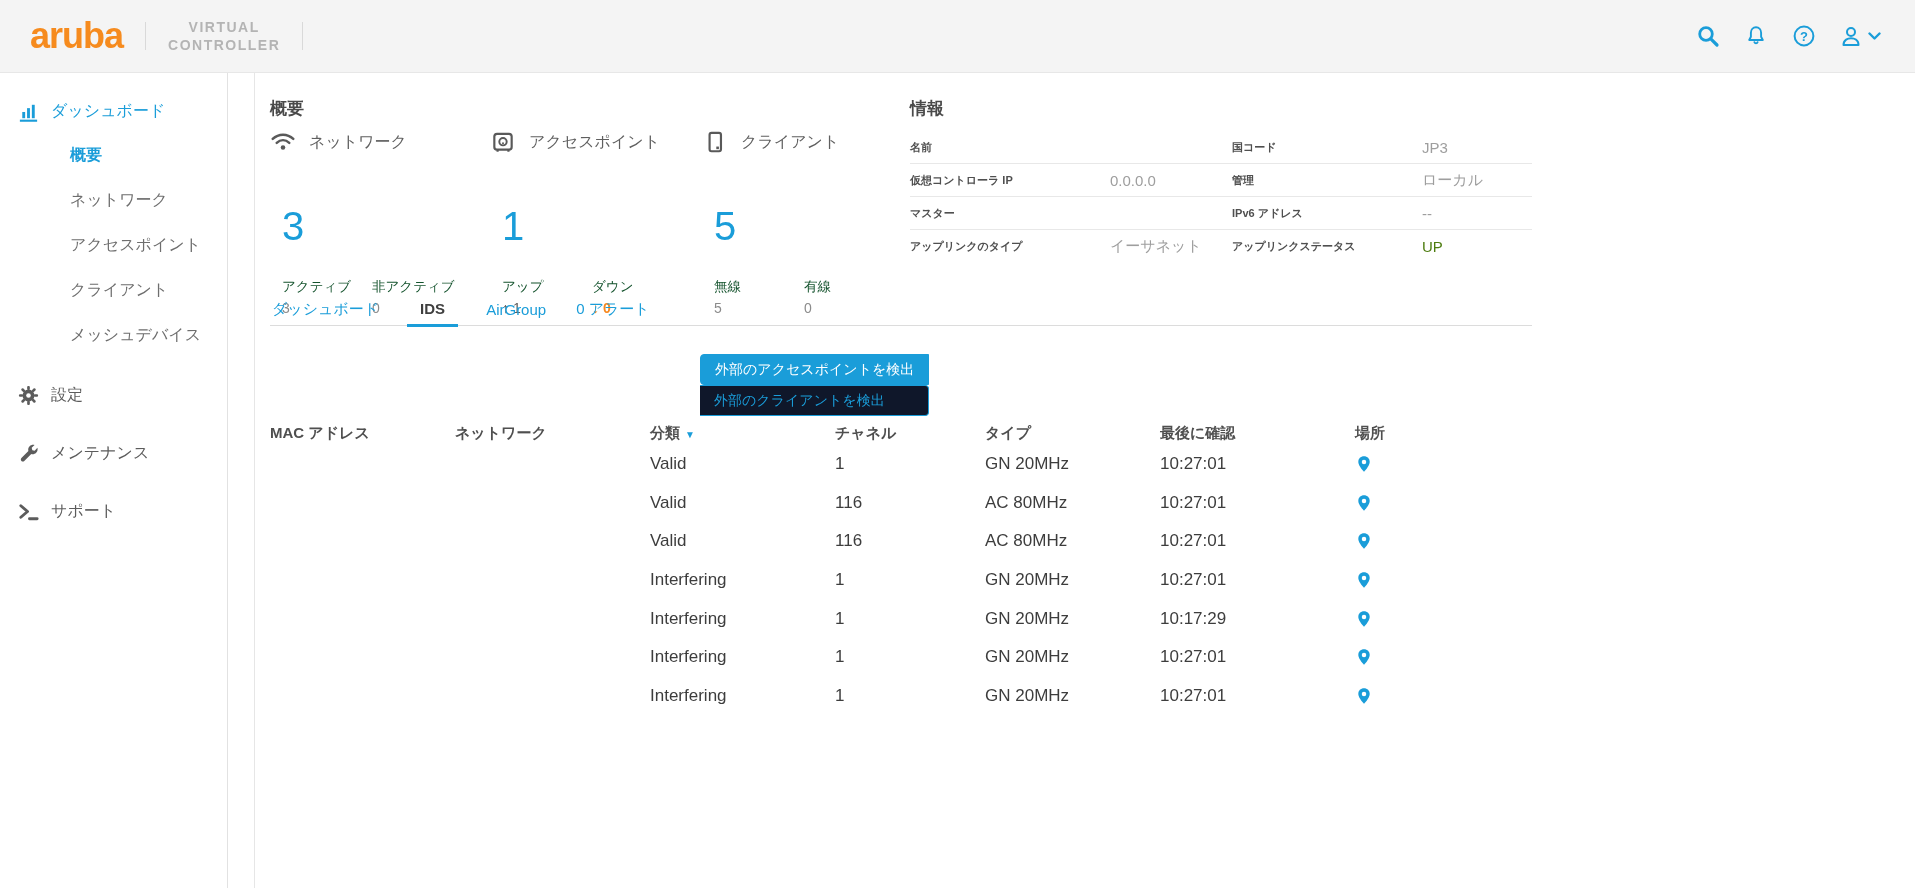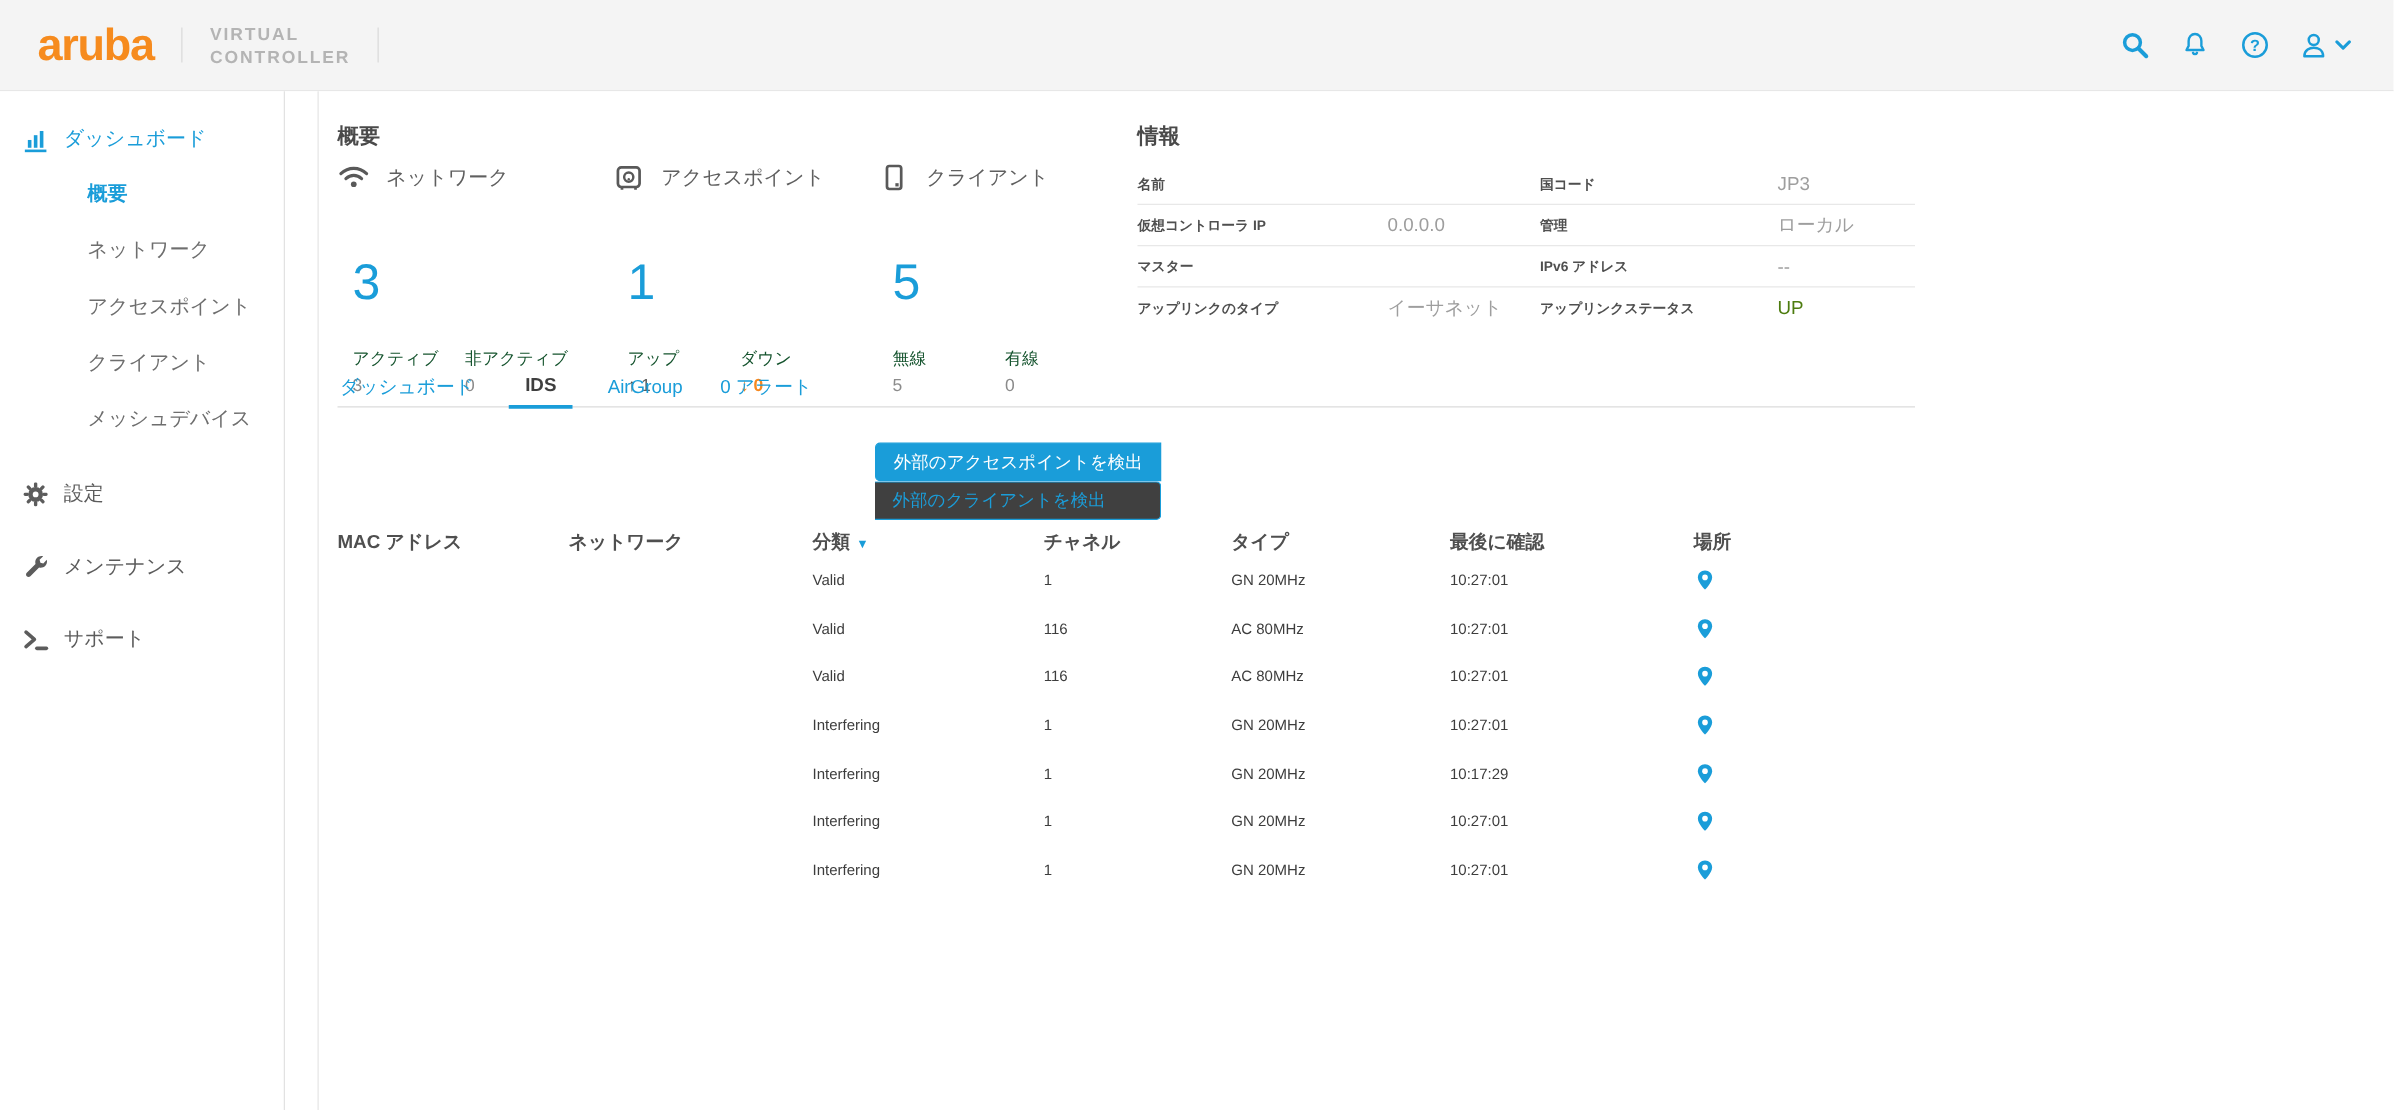--- a/index.html
+++ b/index.html
@@ -14,21 +14,21 @@
     position: absolute; left:0; top:0; width:1915px; height:73px;
     background:#f4f4f4; border-bottom:1px solid #e7e7e7;
     display:flex; align-items:center;
   }
   .logo {
     margin-left:30px; font-size:36px; font-weight:bold; color:#f68b1e;
     letter-spacing:-1px; line-height:1;
   }
   .vsep { width:1px; height:28px; background:#d9d9d9; margin:0 22px; }
   .product {
-    text-align:left; color:#b4b4b4; font-size:14px; font-weight:bold;
+    text-align:center; color:#b4b4b4; font-size:14px; font-weight:bold;
     letter-spacing:1.5px; line-height:18px;
   }
   .topbar .spacer { flex:1; }
   .hicon {
     width:26px; height:26px; color:#1a9dd9; margin-right:22px;
     display:flex; align-items:center; justify-content:center; cursor:pointer;
   }
   .hicon svg { width:24px; height:24px; }
   .usergroup { display:flex; align-items:center; margin-right:34px; color:#1a9dd9; cursor:pointer; }
   .usergroup svg { display:block; }
@@ -88,29 +88,29 @@
     border-bottom:3px solid #1a9dd9; margin-bottom:-2px;
   }
   
   .detect-group { position:absolute; left:472px; top:281px; display:flex;flex-direction:column; }
   .detect-btn {
     height:31px; display:flex; align-items:center; padding:0 14px;
     font-size:14px; cursor:pointer; white-space:nowrap;
     font-family:"Liberation Sans", sans-serif;
   }
   .detect-btn.primary { background:#1a9dd9; color:#fff; border:1px solid #1a9dd9; border-radius:4px 0 0 4px; }
-  .detect-btn.secondary { background:#404040; color:#1a9dd9; border:1px solid #1a9dd9; border-left:none; border-radius:0 4px 4px 0; }
+  .detect-btn.secondary { background:#0f172a; color:#1a9dd9; border:1px solid #1a9dd9; border-left:none; border-radius:0 4px 4px 0; }
   
   .ids-grid { position:absolute; left:42px; top:348px; width:1250px; }
   .grid-row { display:grid; grid-template-columns:185px 195px 185px 150px 175px 195px 120px; align-items:center; }
   .grid-head { height:24px; }
   .grid-head .hcell { font-size:15px; font-weight:bold; color:#4f4f4f; cursor:pointer; white-space:nowrap; }
   .sort-icon { color:#1a9dd9; font-size:10px; margin-left:5px; }
   .data-row { height:38.6px; cursor:pointer; }
-  .dcell { font-size:12px; color:#3d3d3d; white-space:nowrap; }
+  .dcell { font-size:17px; color:#3d3d3d; white-space:nowrap; }
   .pin { width:18px; height:22px; display:flex; cursor:pointer; }
 </style>
 </head>
 <body>
 
 <div id="app">
 
   <header class="topbar">
     <div class="logo">aruba</div>
     <div class="vsep"></div>

